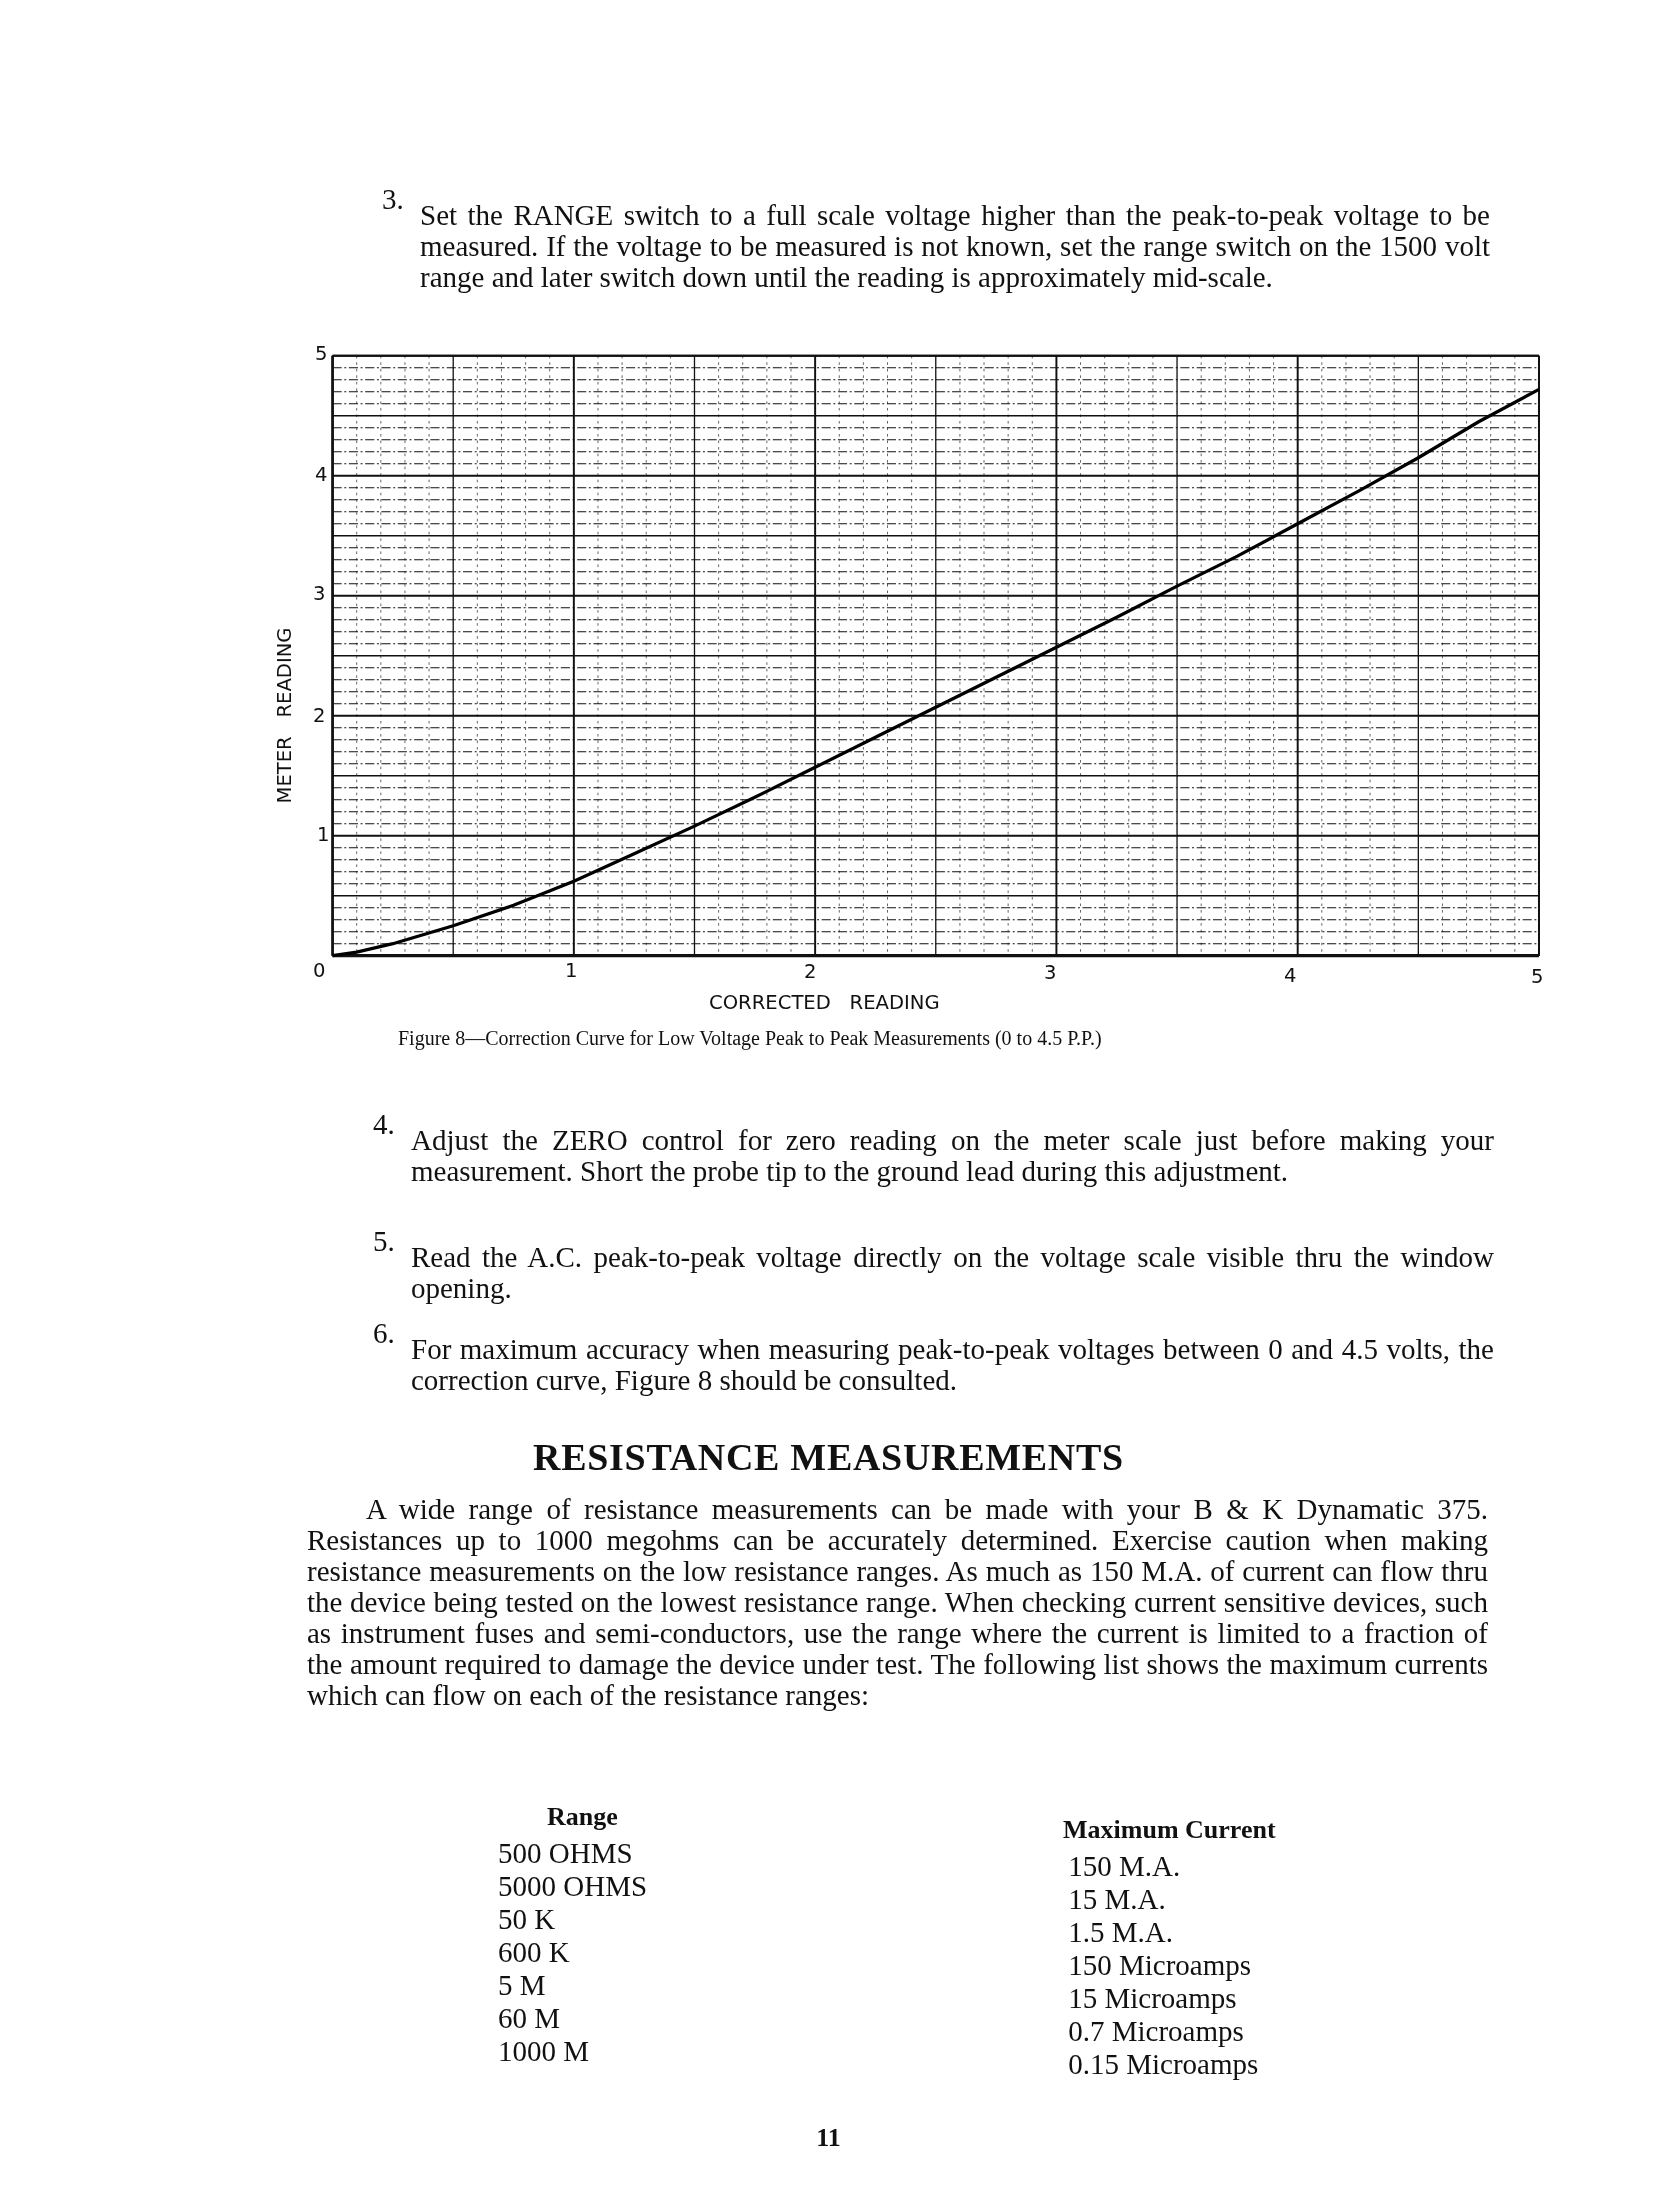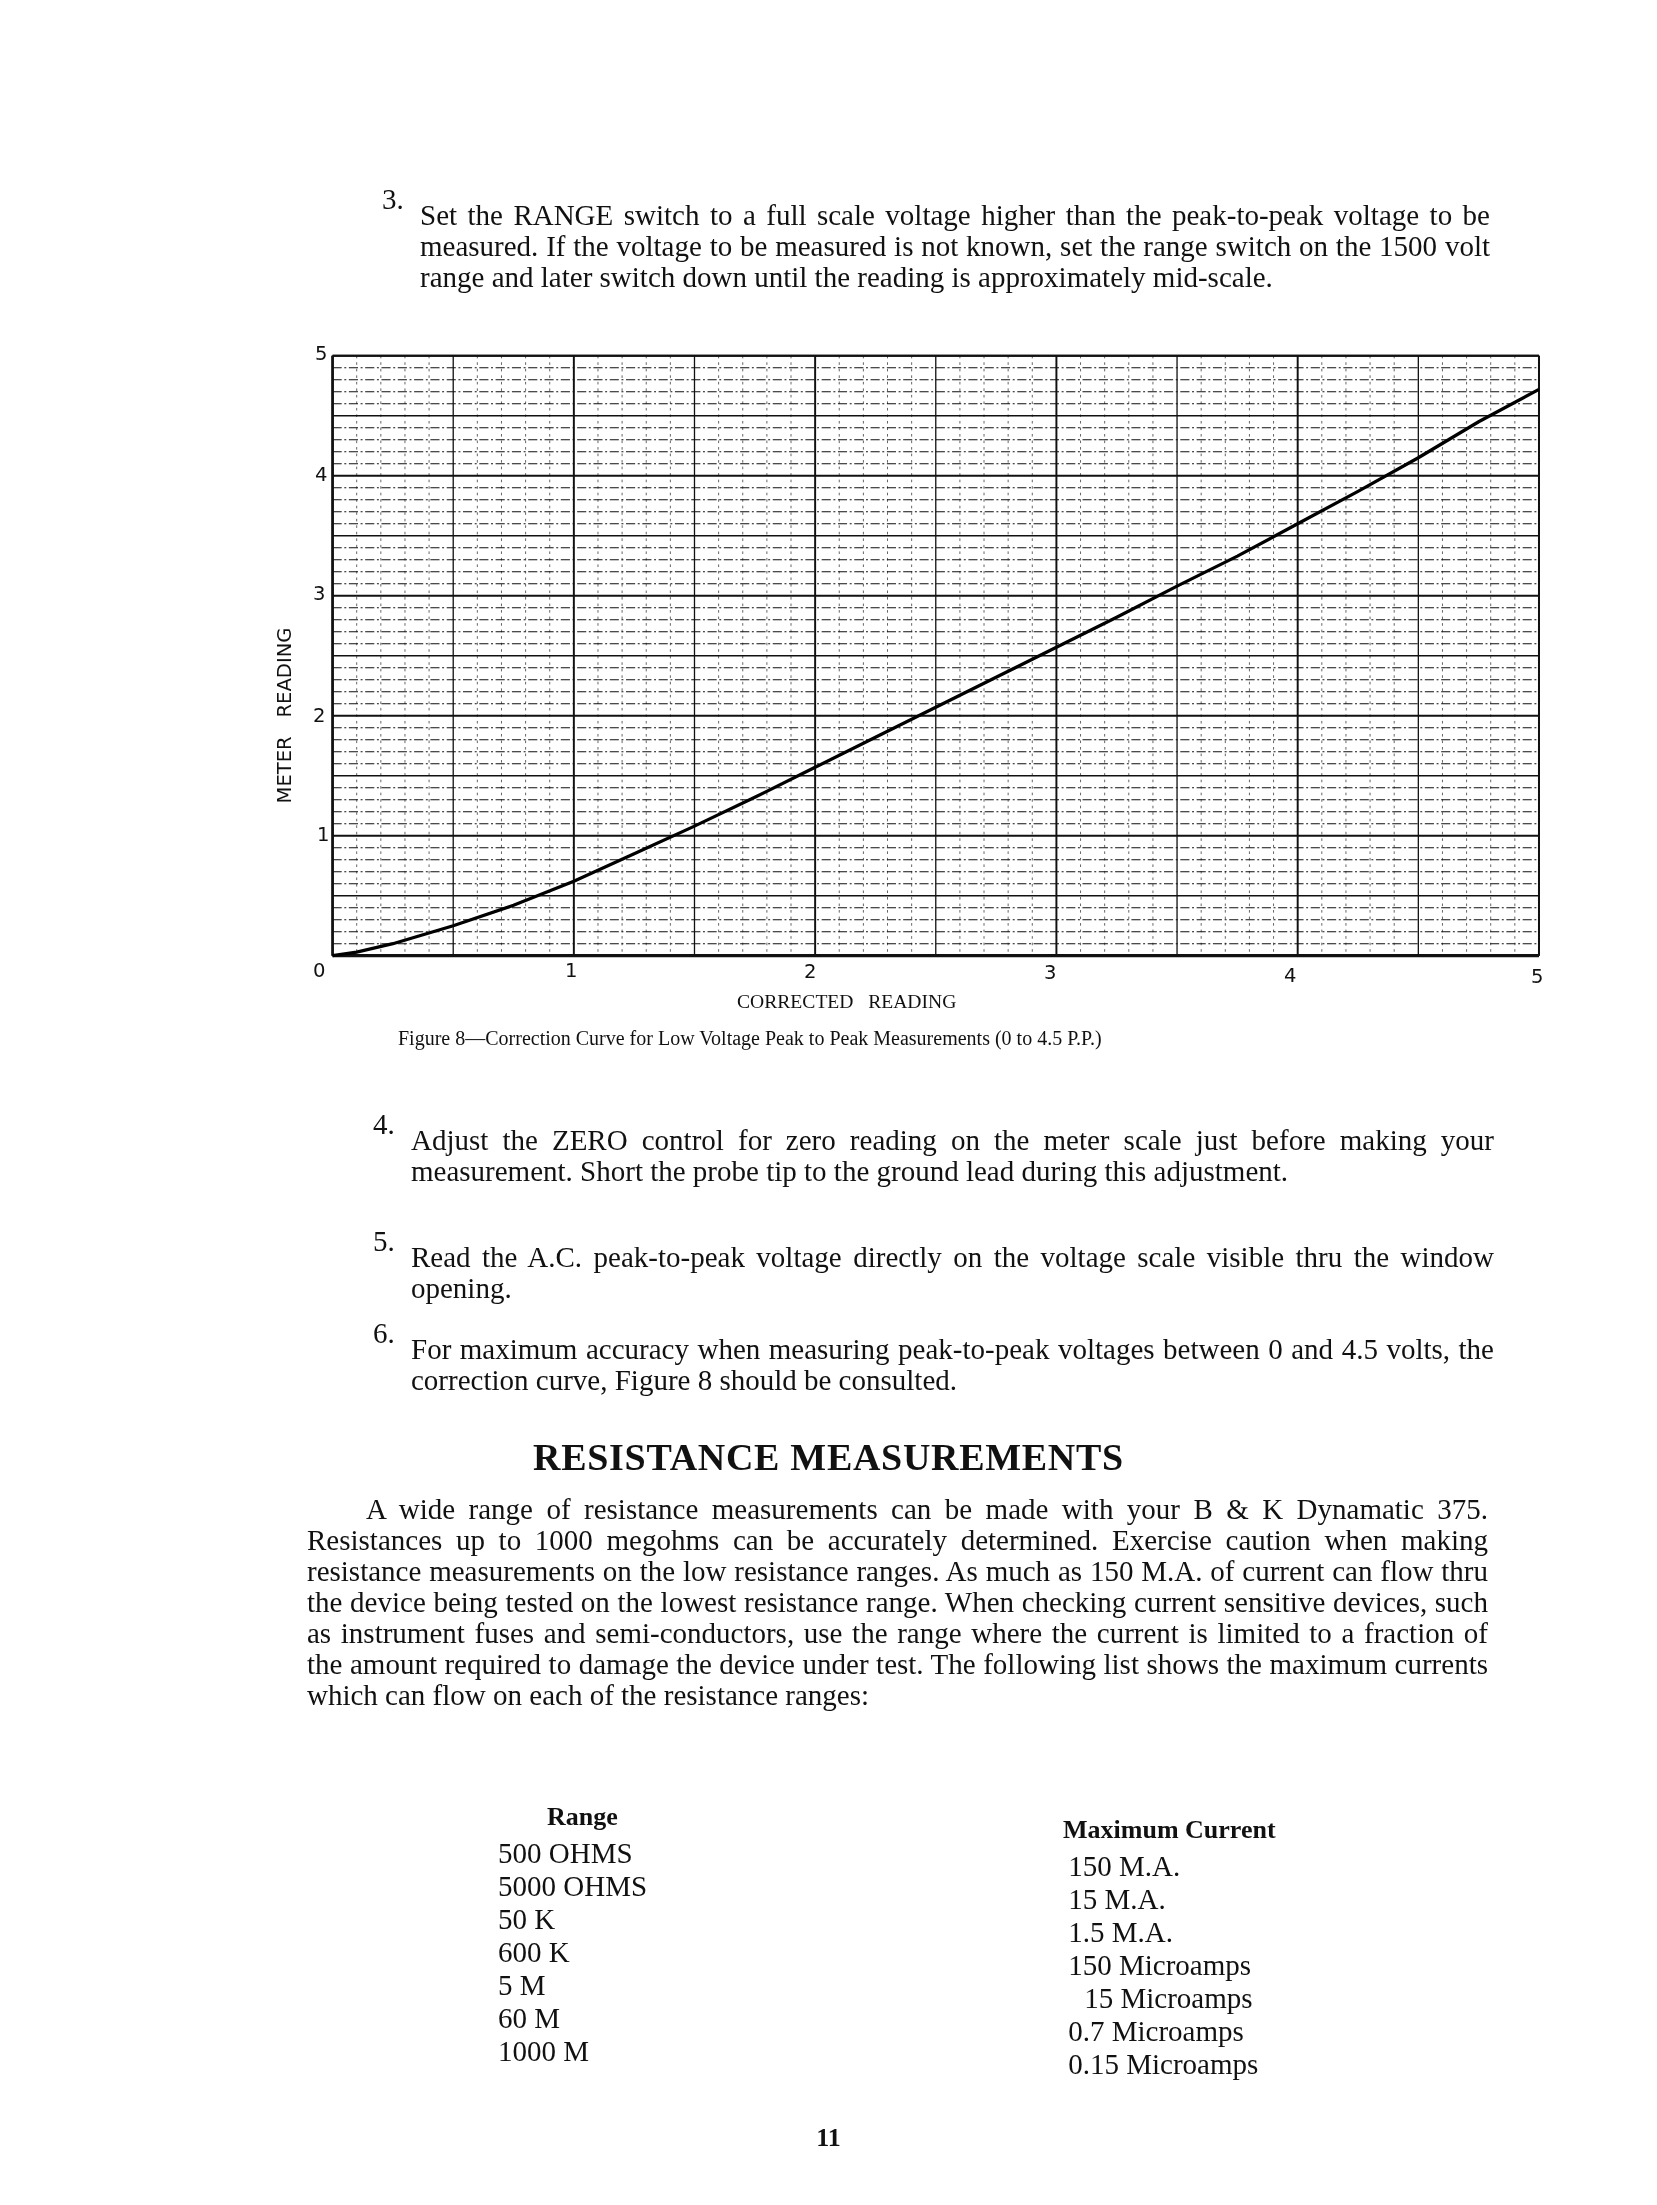--- a/index.html
+++ b/index.html
@@ -145,21 +145,21 @@
 <span class="tick" style="left:313px; top:704px;">2</span>
 <span class="tick" style="left:317px; top:823px;">1</span>
 
 <span class="tick" style="left:313px; top:959px;">0</span>
 <span class="tick" style="left:565px; top:959px;">1</span>
 <span class="tick" style="left:804px; top:960px;">2</span>
 <span class="tick" style="left:1044px; top:961px;">3</span>
 <span class="tick" style="left:1284px; top:964px;">4</span>
 <span class="tick" style="left:1531px; top:965px;">5</span>
 
-<span class="axislbl" style="left:737px; top:991px; white-space:pre;font-family:Liberation Serif, serif;">CORRECTED   READING</span>
+<span class="axislbl" style="left:709px; top:991px; white-space:pre;">CORRECTED   READING</span>
 <span class="axislbl" style="left:196px; top:704px; white-space:pre; transform:rotate(-90deg); transform-origin:center;">METER   READING</span>
 
 <div class="caption">Figure 8—Correction Curve for Low Voltage Peak to Peak Measurements (0 to 4.5 P.P.)</div>
 
 <div class="step" style="left:373px; top:1109px; width:1122px; height:98px;">
   <span class="num">4.</span>
   <div class="txt" style="width:1083px;">Adjust the ZERO control for zero reading on the meter scale just before making your measurement. Short the probe tip to the ground lead during this adjustment.</div>
 </div>
 <div class="step" style="left:373px; top:1226px; width:1122px; height:65px;">
   <span class="num">5.</span>
@@ -182,19 +182,19 @@
   <div>5 M</div>
   <div>60 M</div>
   <div>1000 M</div>
 </div>
 <div class="table-col" style="left:1063px; top:1813px;">
   <div class="hdr">Maximum Current</div>
   <div style="padding-left:5.2px;">150 M.A.</div>
   <div style="padding-left:5.2px;">15 M.A.</div>
   <div style="padding-left:5.2px;">1.5 M.A.</div>
   <div style="padding-left:5.2px;">150 Microamps</div>
-  <div style="padding-left:5.2px;margin-left:16px;">15 Microamps</div>
+  <div style="padding-left:5.2px;">15 Microamps</div>
   <div style="padding-left:5.2px;">0.7 Microamps</div>
   <div style="padding-left:5.2px;">0.15 Microamps</div>
 </div>
 
 <div class="pagenum">11</div>
 
 
 </body></html>

